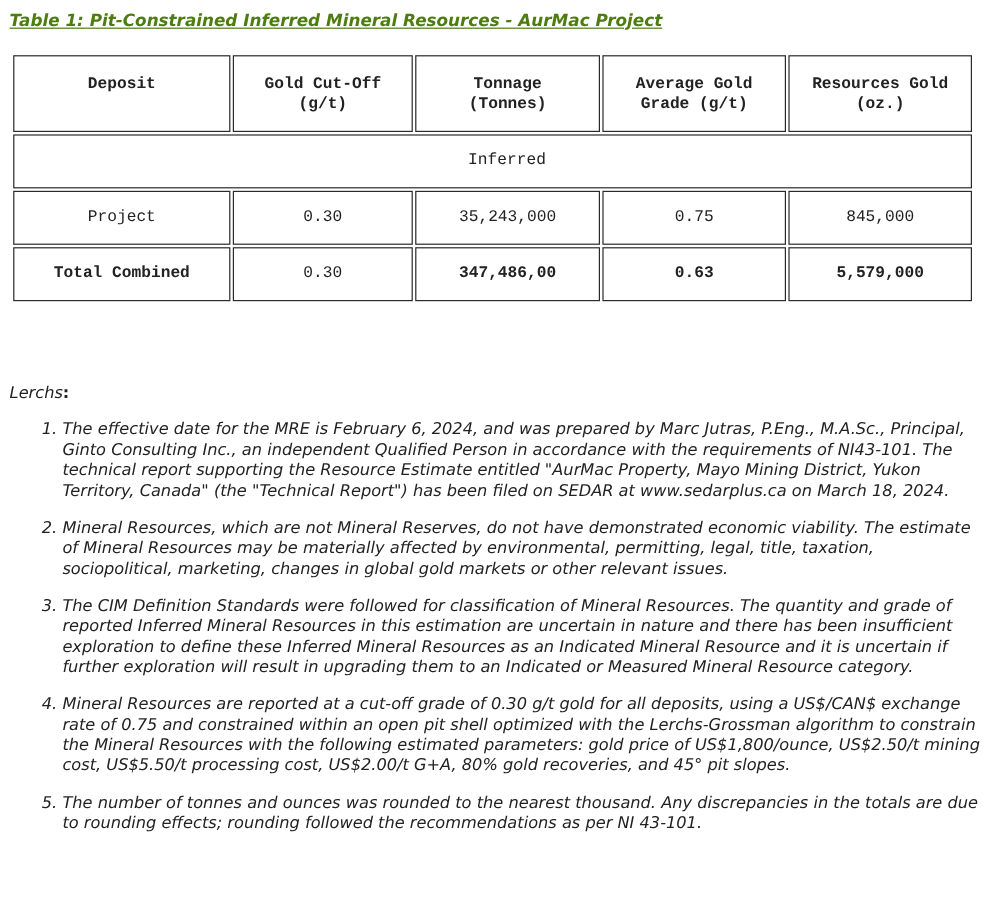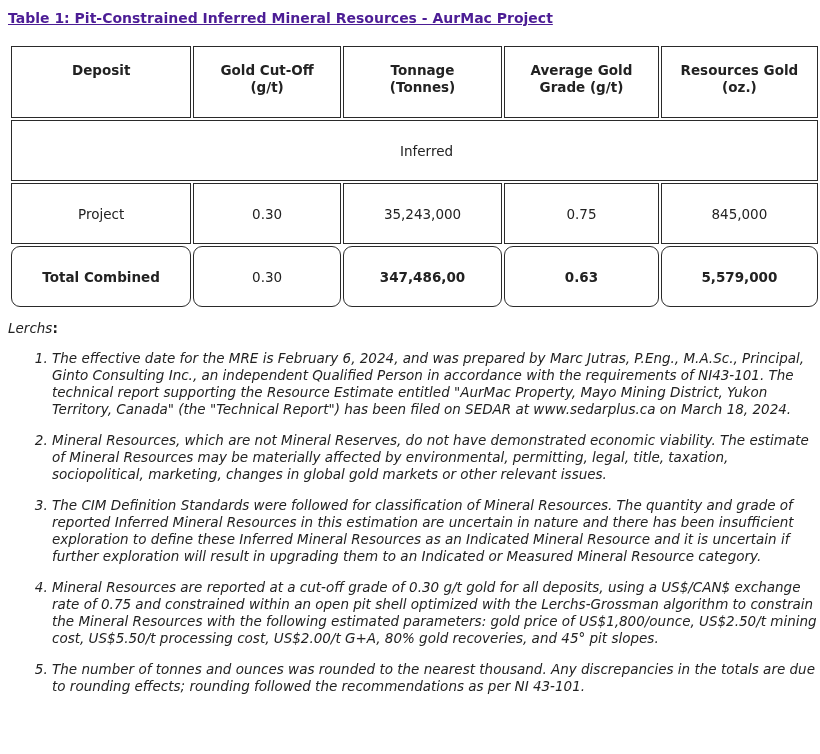--- a/index.html
+++ b/index.html
@@ -16,57 +16,59 @@
       color: #222222;
     }
     .title {
       position: absolute;
       left: 8px;
       top: 10px;
       font-size: 14px;
       font-weight: bold;
       text-decoration: underline;
       letter-spacing: 0px;
-      color: #4c1d95;
+      color: #4d7c0f;
       white-space: nowrap;
+      font-style: italic;
     }
     table.resources {
       position: absolute;
       left: 9px;
       top: 44px;
       border-collapse: separate;
       border-spacing: 2px;
       font-size: 13.5px;
     }
     table.resources td, table.resources th {
       border: 1.5px solid #2a2a2a;
-      padding: 8px;
+      padding: 0;
       text-align: center;
       vertical-align: middle;
+      font-family: Liberation Mono, monospace;
     }
     table.resources th {
       font-weight: bold;
       vertical-align: top;
       padding-top: 15px;
       height: 47px;
       line-height: 17px;
     }
     .c1 { width: 179px; }
     .c2 { width: 148px; }
     .c3 { width: 152px; }
     .c4 { width: 151px; margin-top: 12px; }
     .c5 { width: 151px; }
     td.cat {
       height: 43px;
       text-align: center;
     }
     td.cat span { position: relative; left: 12px; text-align: center; }
     tr.datarow td { height: 43px; }
     td.left { text-align: left; padding-left: 8px; }
-    tr.total td { font-weight: bold; border-radius: 9px; }
+    tr.total td { font-weight: bold; }
     tr.total td.normal { font-weight: normal; }
 
     .notes-label {
       position: absolute;
       left: 8px;
       top: 320px;
       font-size: 13.5px;
       font-style: italic;
     }
     .notes-label b { font-style: normal; }

